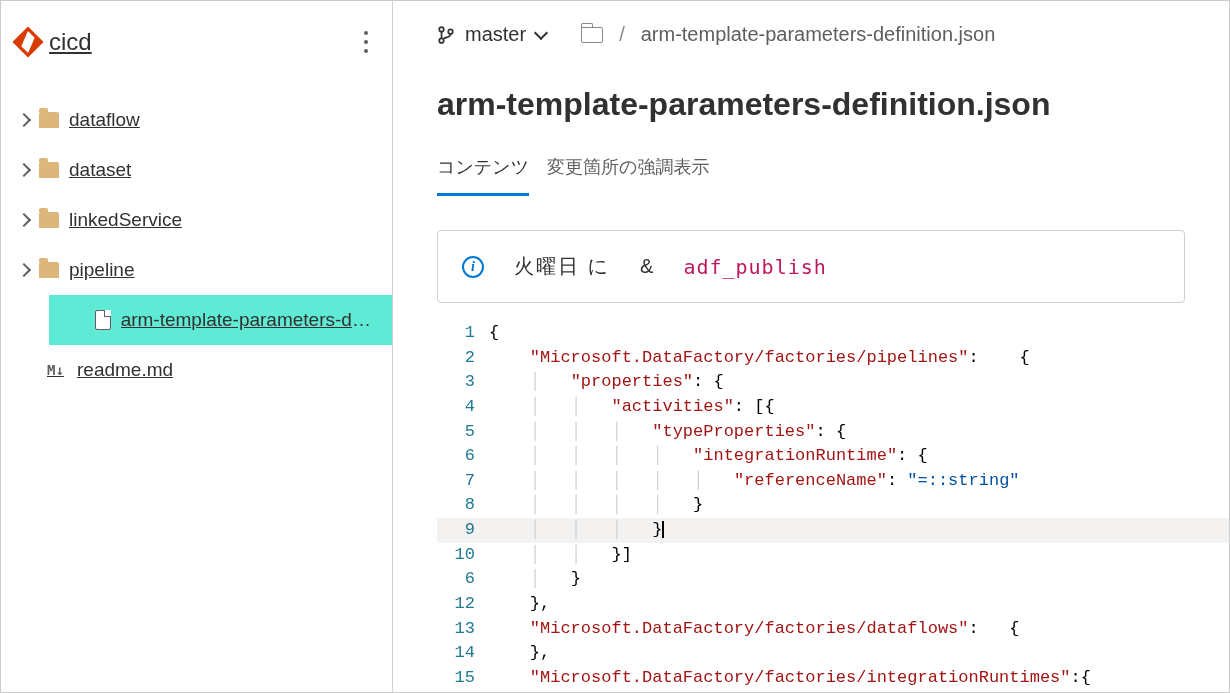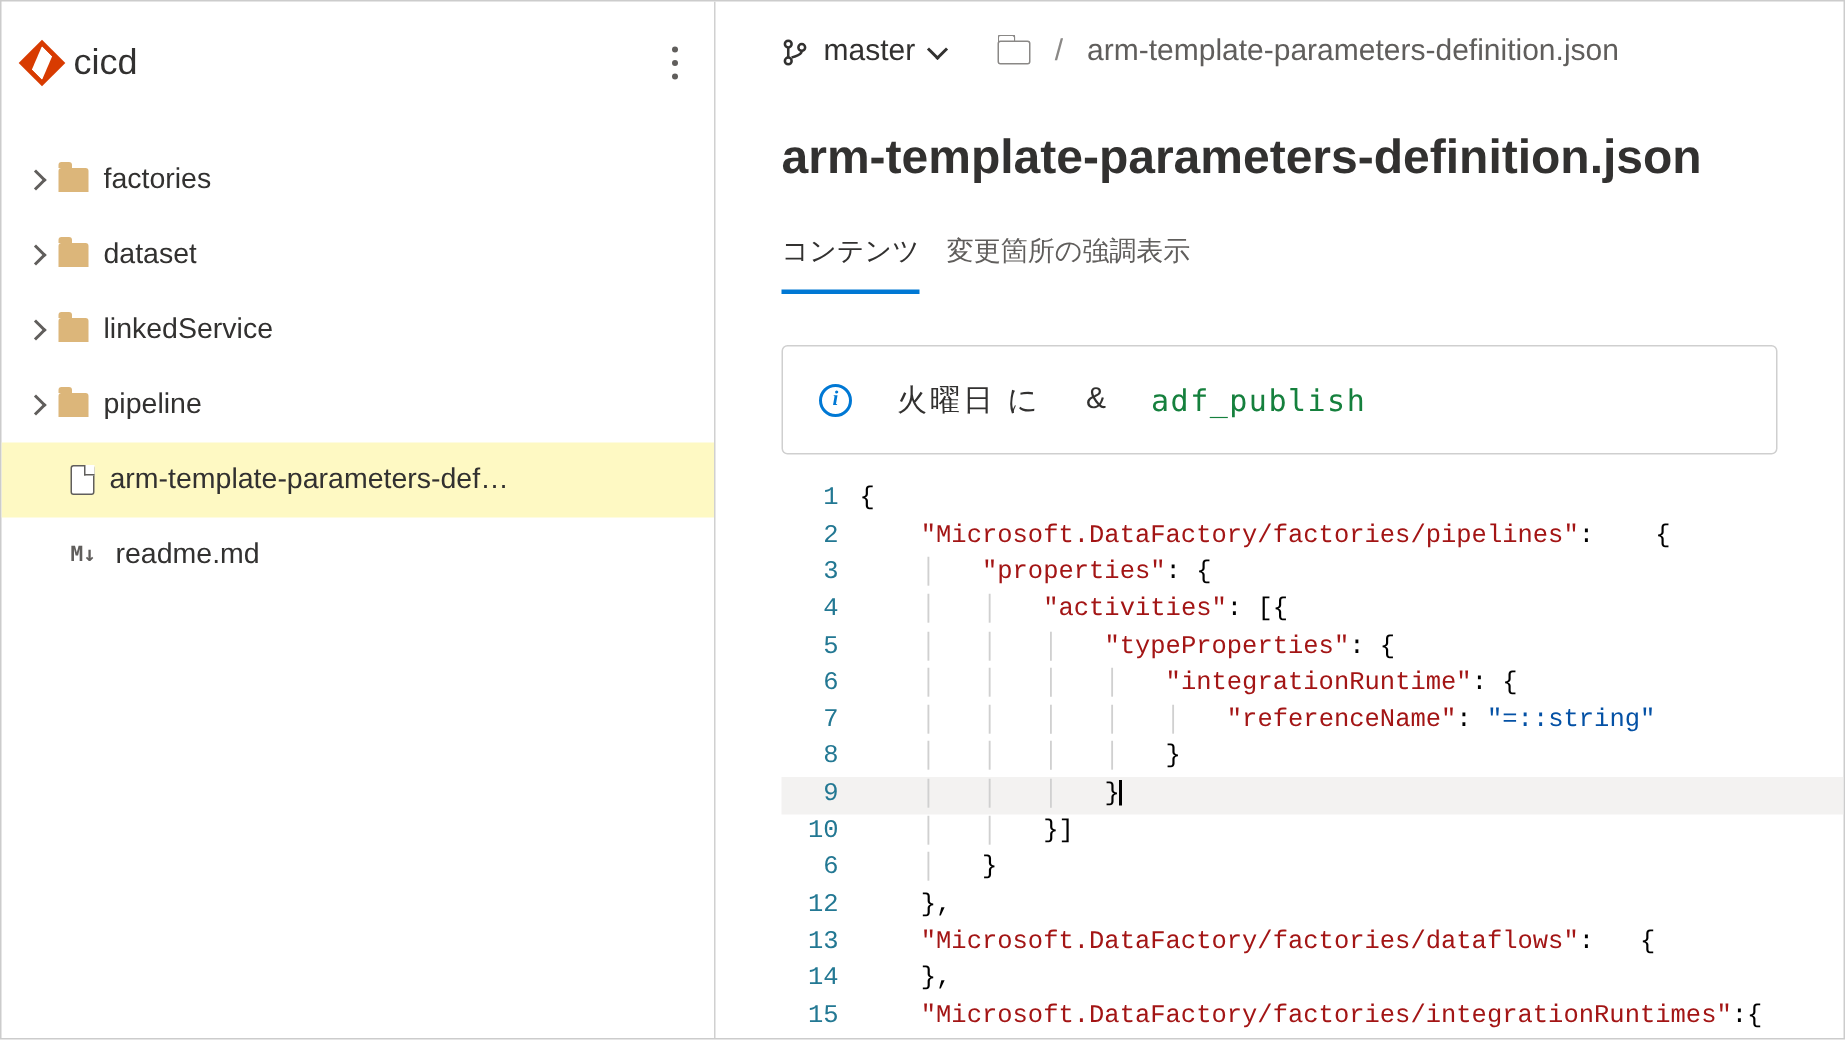--- a/index.html
+++ b/index.html
@@ -10,23 +10,24 @@
     background: #fff;
     width: 1230px;
     height: 693px;
     overflow: hidden;
     border: 1px solid #ccc;
   }
   .root { display: flex; height: 100%; }
 
   
   .sidebar {
-    width: 476px;
+    width: 392px;
     border-right: 1px solid #d0d0d0;
     padding-top: 6px;
+    text-decoration: underline;
   }
   .sb-header {
     display: flex; align-items: center;
     padding: 18px 18px 36px 16px;
     justify-content: space-between;
   }
   .sb-header-left { display:flex; align-items:center; gap:10px; }
   .diamond {
     width: 22px; height: 22px;
     transform: rotate(45deg);
@@ -47,21 +48,21 @@
 
   .tree { list-style:none; }
   .tree-item {
     display:flex; align-items:center;
     padding: 14px 12px 14px 18px;
     gap: 10px;
     cursor:pointer;
     font-size: 19px;
   }
   .tree-item.level2 { padding-left: 46px; }
-  .tree-item.selected { background:#fef9c3; }
+  .tree-item.selected { background:#5eead4;margin-left:48px; }
   .chev {
     width:10px;height:10px;
     border-right:2px solid #605e5c;
     border-bottom:2px solid #605e5c;
     transform: rotate(-45deg);
   }
   .folder-icon {
     width:20px;height:16px;
     background:#dcb67a;
     border-radius:2px 2px 0 0;
@@ -126,21 +127,21 @@
     border:1px solid #cfcfcf; border-radius:4px;
     display:flex; align-items:center; gap:30px;
     padding: 22px 24px;
     font-size: 20px;
   }
   .info-icon{
     width:22px;height:22px;border:2px solid #0078d4;border-radius:50%;
     display:flex;align-items:center;justify-content:center;
     color:#0078d4;font-family:serif;font-style:italic;font-weight:600;font-size:14px;
   }
-  .info-link{ color:#15803d; font-family: Consolas, monospace; letter-spacing:1px;}
+  .info-link{ color:#be185d; font-family: Consolas, monospace; letter-spacing:1px;}
   .info-text{ letter-spacing:2px; }
 
   
   .code-area{
     margin: 8px 0 0 44px;
     font-family: Consolas, "Courier New", monospace;
     font-size: 17px;
     line-height: 1.45;
   }
   .code-line{ display:flex; }
@@ -173,21 +174,21 @@
         <span></span>
           <span></span>
           <span></span>
       </div>
     </div>
 
     <ul class="tree" id="tree">
         <li class="tree-item">
           <span class="chev"></span>
           <span class="folder-icon"></span>
-          <span class="tree-label">factories</span>
+          <span class="tree-label">dataflow</span>
         </li>
         <li class="tree-item">
           <span class="chev"></span>
           <span class="folder-icon"></span>
           <span class="tree-label">dataset</span>
         </li>
         <li class="tree-item">
           <span class="chev"></span>
           <span class="folder-icon"></span>
           <span class="tree-label">linkedService</span>

